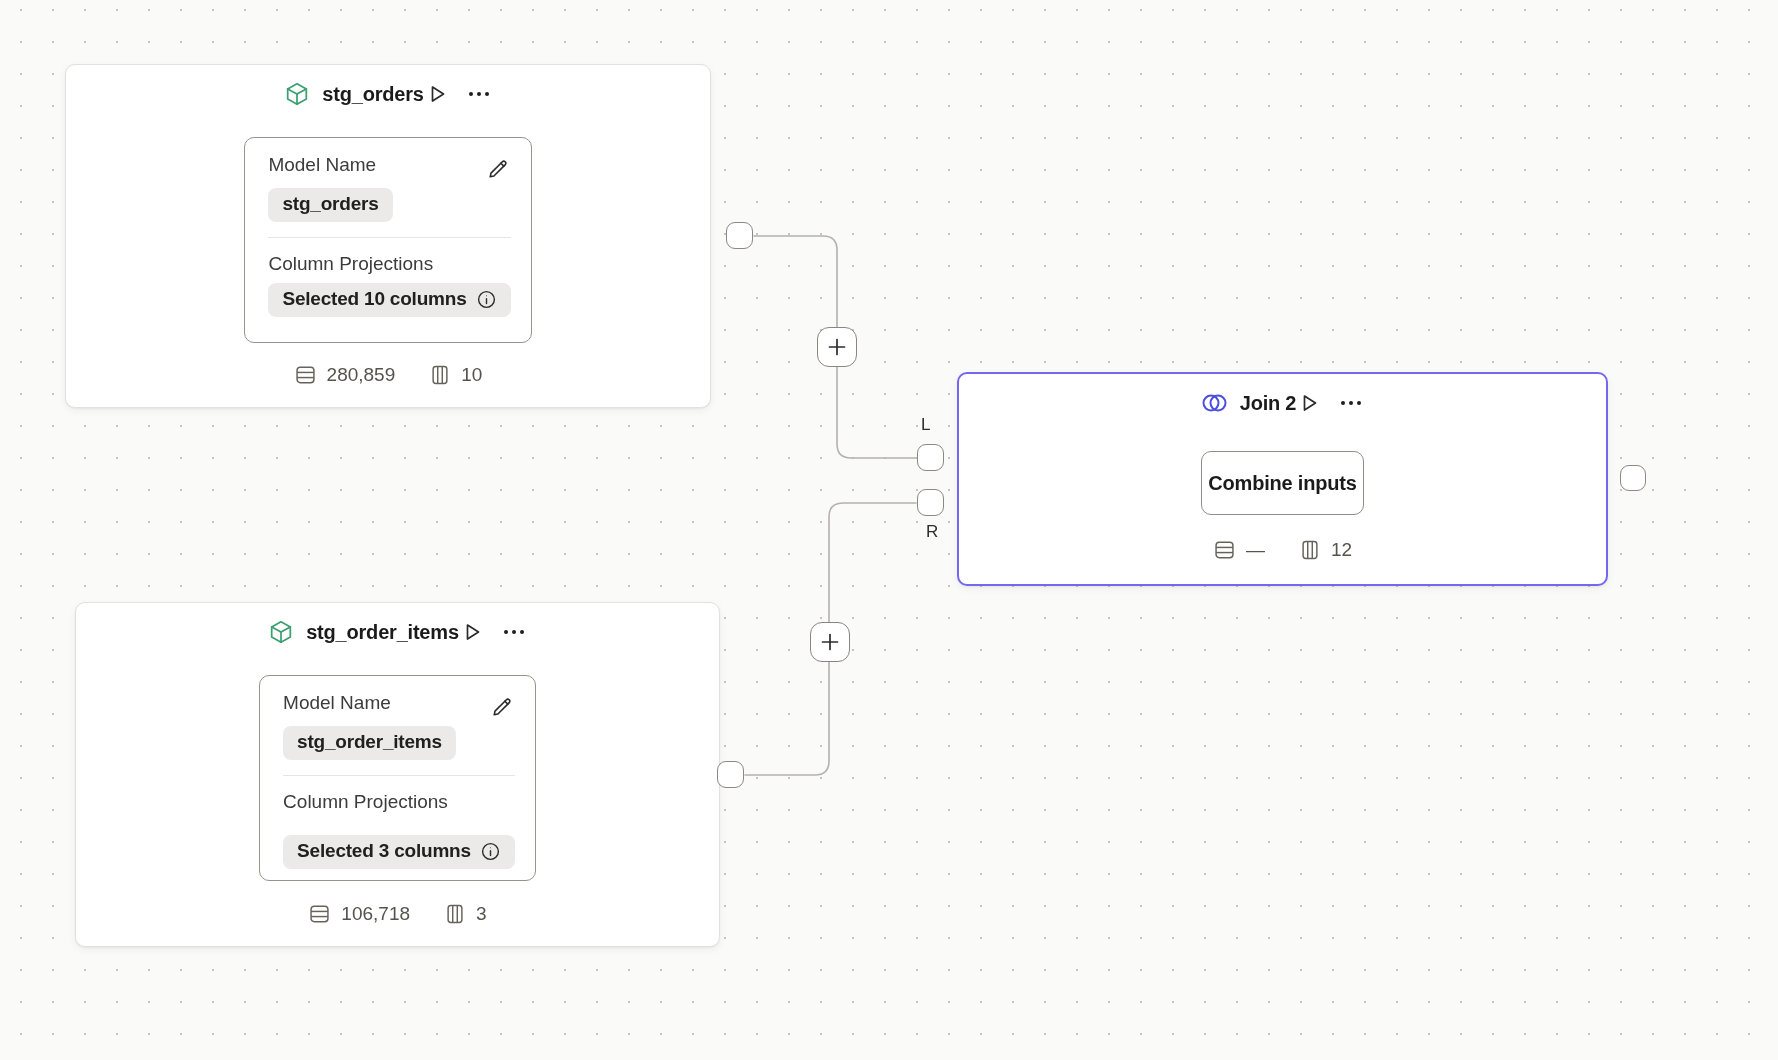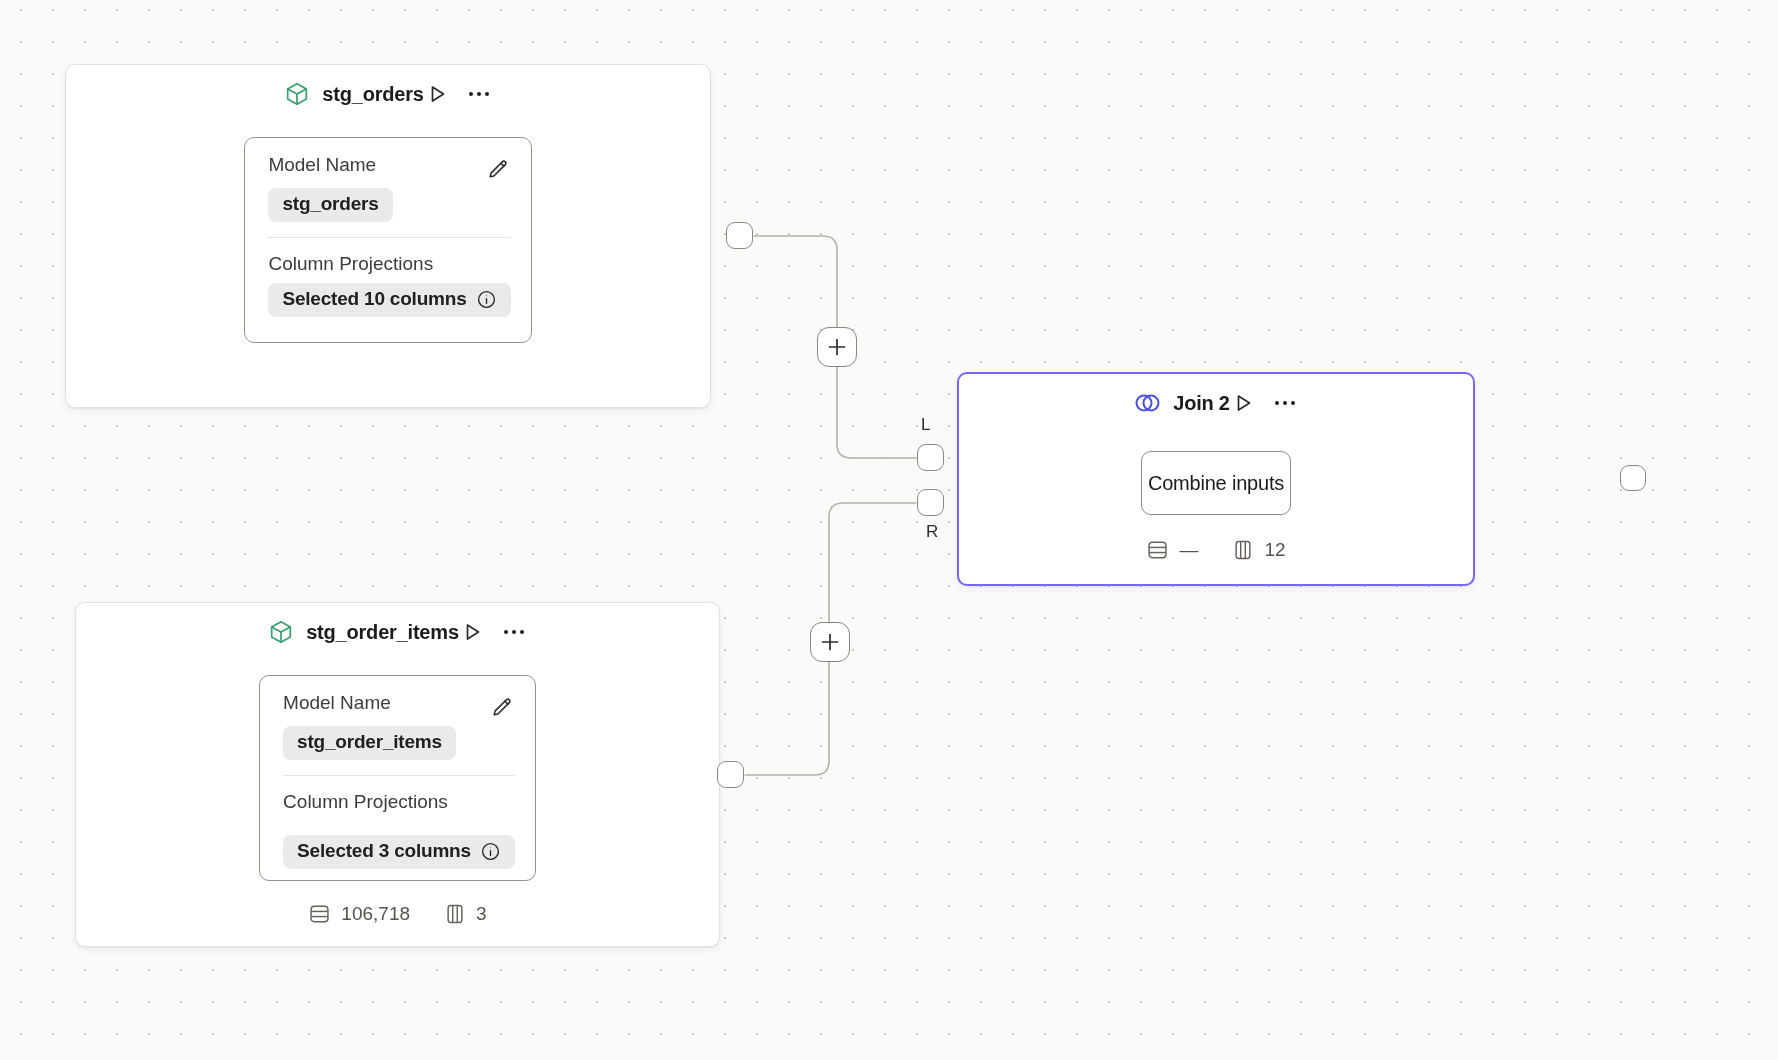--- a/index.html
+++ b/index.html
@@ -40,21 +40,21 @@
   .node-footer{
     flex:1;display:flex;align-items:center;justify-content:flex-end;
     padding:0 26px;gap:10px;
   }
   .stat-value{font-size:19px;font-weight:500;color:#57534c;}
   .stat-gap{width:14px;}
   .combine-body{padding:18px 18px 0;}
   .combine-btn{
     box-sizing:border-box;width:100%;height:64px;background:#fff;cursor:pointer;
     border:1px solid #918d86;border-radius:10px;
-    font-family:inherit;font-size:20px;font-weight:400;color:#1b1b1b;letter-spacing:-0.2px;
+    font-family:inherit;font-size:20px;font-weight:700;color:#1b1b1b;letter-spacing:-0.2px;
   }
   .port{
     position:absolute;box-sizing:border-box;width:27px;height:27px;z-index:3;
     background:#fff;border:1.5px solid #8d8880;border-radius:9px;cursor:pointer;
   }
   .plus-btn{
     position:absolute;box-sizing:border-box;width:40px;height:40px;z-index:3;
     background:#fff;border:1.5px solid #8a857e;border-radius:12px;cursor:pointer;
     display:flex;align-items:center;justify-content:center;padding:0;
   }
@@ -121,20 +121,39 @@
         <span>Selected 10 columns</span>
         <span style="display:flex;">
           <svg width="21" height="21" viewBox="0 0 24 24" fill="none" stroke="#2b2b2b" stroke-width="1.6" stroke-linecap="round">
             <circle cx="12" cy="12" r="9"></circle>
             <path d="M12 11.2 V16.6"></path>
             <circle cx="12" cy="7.6" r="0.6" fill="#2b2b2b" stroke="none"></circle>
           </svg>
         </span>
       </span>
     </div>
+    <div class="node-footer">
+      <span class="stat-icon" style="display:flex;">
+        <svg width="23" height="22" viewBox="0 0 24 24" fill="none" stroke="#67635b" stroke-width="1.6">
+          <rect x="2.8" y="3.5" width="18.4" height="17" rx="3.5"></rect>
+          <path d="M2.8 9.2 H21.2"></path>
+            <path d="M2.8 14.8 H21.2"></path>
+        </svg>
+      </span>
+      <span class="stat-value">280,859</span>
+      <span class="stat-gap"></span>
+      <span class="stat-icon" style="display:flex;">
+        <svg width="22" height="22" viewBox="0 0 24 24" fill="none" stroke="#67635b" stroke-width="1.6">
+          <rect x="4.5" y="2.8" width="15" height="18.4" rx="3"></rect>
+          <path d="M9.5 2.8 V21.2"></path>
+            <path d="M14.5 2.8 V21.2"></path>
+        </svg>
+      </span>
+      <span class="stat-value">10</span>
+    </div>
   </div>
 
   <div class="node" style="left:75px;top:602px;width:645px;height:345px;">
     <div class="node-header">
       <span style="display:flex;">
         <svg width="26" height="26" viewBox="0 0 24 24" fill="none" stroke="#3aa06f" stroke-width="1.6" stroke-linejoin="round" stroke-linecap="round">
           <path d="M12 2.6 L20.6 7.3 V16.7 L12 21.4 L3.4 16.7 V7.3 Z"></path>
           <path d="M3.4 7.3 L12 12 L20.6 7.3"></path>
           <path d="M12 12 V21.4"></path>
         </svg>
@@ -201,21 +220,21 @@
         <svg width="22" height="22" viewBox="0 0 24 24" fill="none" stroke="#67635b" stroke-width="1.6">
           <rect x="4.5" y="2.8" width="15" height="18.4" rx="3"></rect>
           <path d="M9.5 2.8 V21.2"></path>
             <path d="M14.5 2.8 V21.2"></path>
         </svg>
       </span>
       <span class="stat-value">3</span>
     </div>
   </div>
 
-  <div class="node join-node" style="left:957px;top:372px;width:518px;height:214px;">
+  <div class="node join-node" style="left:957px;top:372px;width:651px;height:214px;">
     <div class="node-header">
       <span style="display:flex;">
         <svg width="27" height="24" viewBox="0 0 27 24" fill="none" stroke="#4a4fe0" stroke-width="2">
           <circle cx="10" cy="12" r="7.5"></circle>
           <circle cx="17" cy="12" r="7.5"></circle>
         </svg>
       </span>
       <span class="node-title">Join 2</span>
       <span class="header-spacer"></span>
       <button class="icon-btn">

